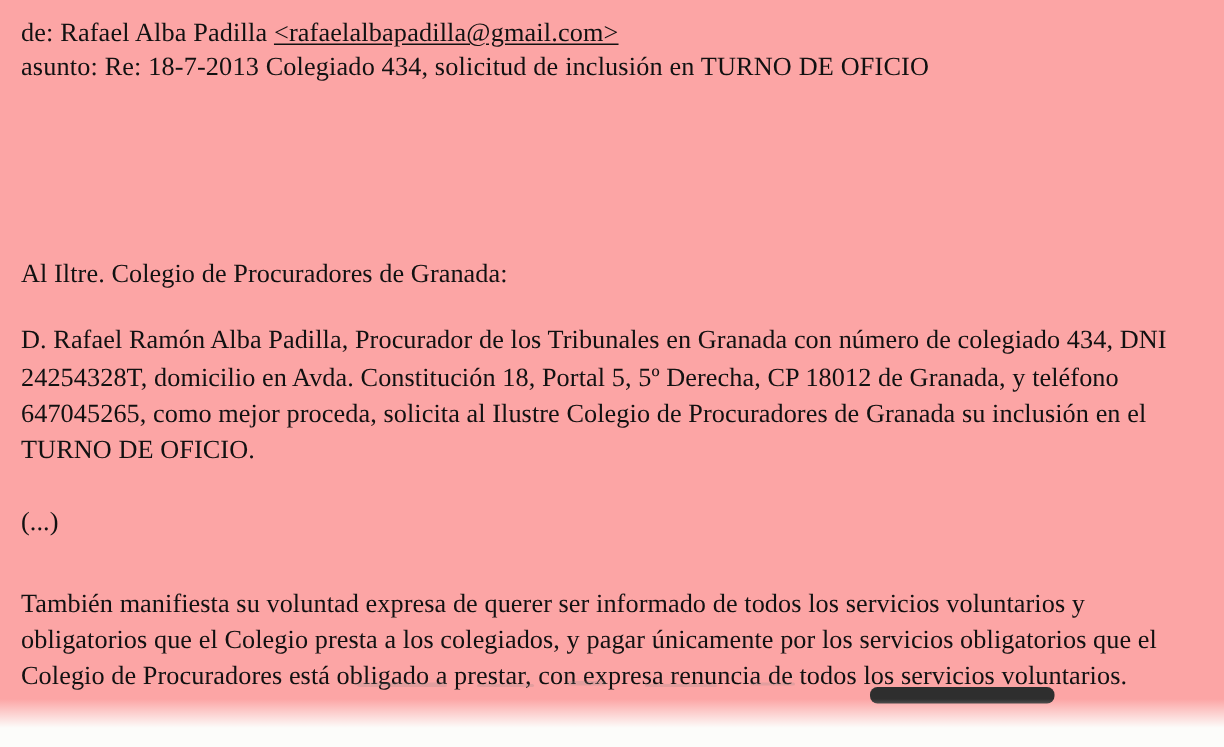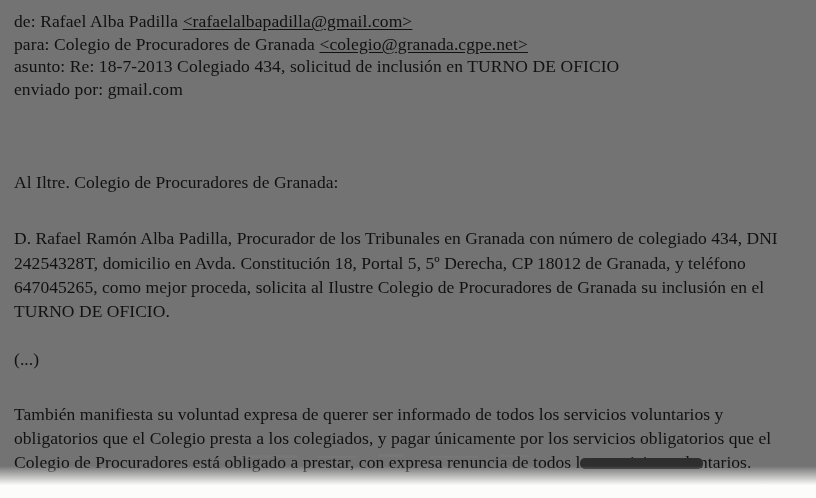--- a/index.html
+++ b/index.html
@@ -11,21 +11,21 @@
     width: 816px;
     height: 498px;
     overflow: hidden;
     font-family: "Liberation Serif", "DejaVu Serif", serif;
     color: #1a1a1a;
   }
   .page {
     position: relative;
     width: 816px;
     height: 498px;
-    background: #737373;
+    background: #fca5a5;
   }
   .header-block {
     position: absolute;
     left: 14px;
     top: 10px;
     width: 790px;
   }
   .header-line {
     font-size: 17.5px;
     line-height: 22.5px;
@@ -47,21 +47,21 @@
     top: 170px;
     width: 790px;
   }
   .para {
     font-size: 17.5px;
     line-height: 24.3px;
     letter-spacing: 0.05px;
     color: #111;
     margin: 0;
   }
-  .salutation { margin-bottom: 32px; }
+  .salutation { margin-bottom: 20px; }
   .p1 { width: 782px; margin-bottom: 24px; margin-top: 10px; }
   .ellipsis { margin-bottom: 30px; }
   .p2 { width: 772px; }
   .redaction {
     position: absolute;
     left: 580px;
     top: 458px;
     width: 123px;
     height: 11px;
     background: #2e2e2e;
@@ -93,31 +93,22 @@
 
 <div class="page">
 
   <div class="header-block">
     <div class="header-line">
       <span class="lbl">de:</span>
       <span>Rafael Alba Padilla</span>
       <span class="addr">&lt;rafaelalbapadilla@gmail.com&gt;</span>
     </div>
     <div class="header-line">
-      <span class="lbl">para:</span>
-      <span>Colegio de Procuradores de Granada</span>
-      <span class="addr">&lt;colegio@granada.cgpe.net&gt;</span>
-    </div>
-    <div class="header-line">
       <span class="lbl">asunto:</span>
       <span>Re: 18-7-2013 Colegiado 434, solicitud de inclusión en TURNO DE OFICIO</span>
-    </div>
-    <div class="header-line">
-      <span class="lbl">enviado por:</span>
-      <span>gmail.com</span>
     </div>
   </div>
 
   <div class="body-block">
     <p class="para salutation">Al Iltre. Colegio de Procuradores de Granada:</p>
     <p class="para p1">D. Rafael Ramón Alba Padilla, Procurador de los Tribunales en Granada con número de colegiado 434, DNI 24254328T, domicilio en Avda. Constitución 18, Portal 5, 5º Derecha, CP 18012 de Granada, y teléfono 647045265, como mejor proceda, solicita al Ilustre Colegio de Procuradores de Granada su inclusión en el TURNO DE OFICIO.</p>
     <p class="para ellipsis">(...)</p>
     <p class="para p2">También manifiesta su voluntad expresa de querer ser informado de todos los servicios voluntarios y obligatorios que el Colegio presta a los colegiados, y pagar únicamente por los servicios obligatorios que el Colegio de Procuradores está obligado a prestar, con expresa renuncia de todos los servicios voluntarios.</p>
   </div>
 

